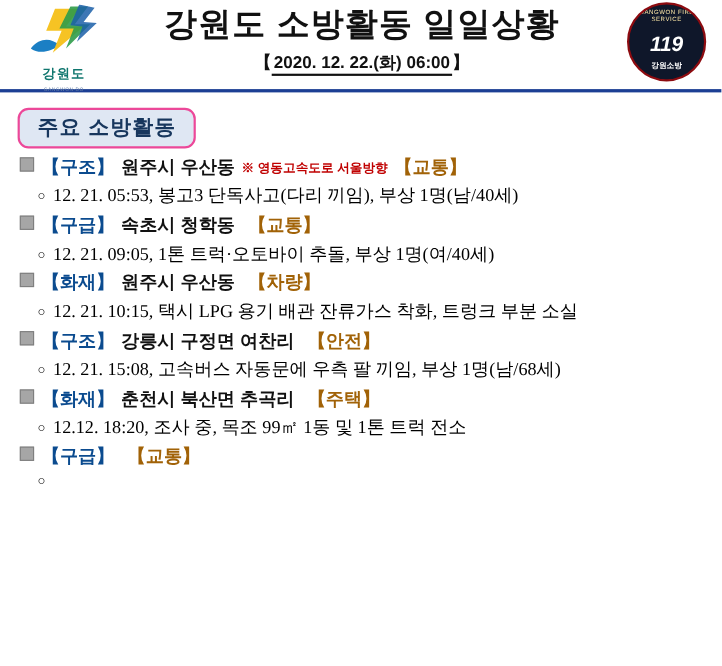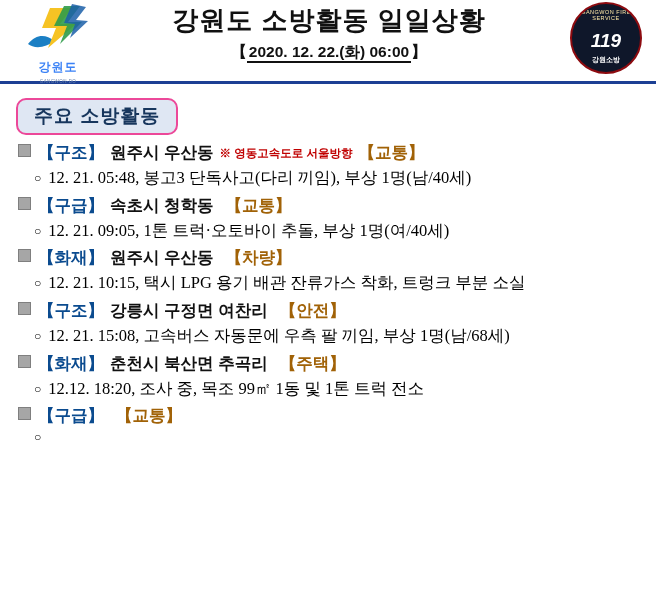--- a/index.html
+++ b/index.html
@@ -44,21 +44,21 @@
   }
   .emblem-label {
     position: absolute;
     bottom: 4px;
     left: 0;
     width: 100%;
     text-align: center;
     font-family: "Liberation Sans", sans-serif;
     font-size: 12px;
     font-weight: bold;
-    color: #3b82f6;
+    color: #0f766e;
     letter-spacing: 1px;
   }
   .emblem-sub {
     position: absolute;
     bottom: -4px;
     left: 0;
     width: 100%;
     text-align: center;
     font-family: "Liberation Sans", sans-serif;
     font-size: 4.5px;
@@ -67,21 +67,21 @@
   }
 
   .title-block {
     flex: 1 1 auto;
     text-align: center;
     padding-top: 4px;
     padding-right: 10px;
   }
   .main-title {
     font-family: "Liberation Sans", sans-serif;
-    font-size: 26px;
+    font-size: 30px;
     font-weight: bold;
     color: #111111;
     letter-spacing: 1px;
     line-height: 1.25;
     white-space: nowrap;
   }
   .date-line {
     margin-top: 5px;
     font-family: "Liberation Sans", sans-serif;
     font-size: 15.5px;
@@ -277,21 +277,21 @@
   <div class="entry">
     <div class="entry-head">
       <span class="sq"></span>
       <span class="cat">【구조】</span>
       <span class="place">원주시 우산동</span>
       <span class="note">※ 영동고속도로 서울방향</span>
       <span class="tag">【교통】</span>
     </div>
     <div class="entry-body">
       <span class="circ">○</span>
-      <span>12. 21. 05:48,  봉고3 단독사고(다리 끼임), 부상 1명(남/40세)</span>
+      <span>12. 21. 05:53,  봉고3 단독사고(다리 끼임), 부상 1명(남/40세)</span>
     </div>
   </div>
 
   <div class="entry">
     <div class="entry-head">
       <span class="sq"></span>
       <span class="cat">【구급】</span>
       <span class="place">속초시 청학동</span>
       <span class="note"></span>
       <span class="tag">【교통】</span>

